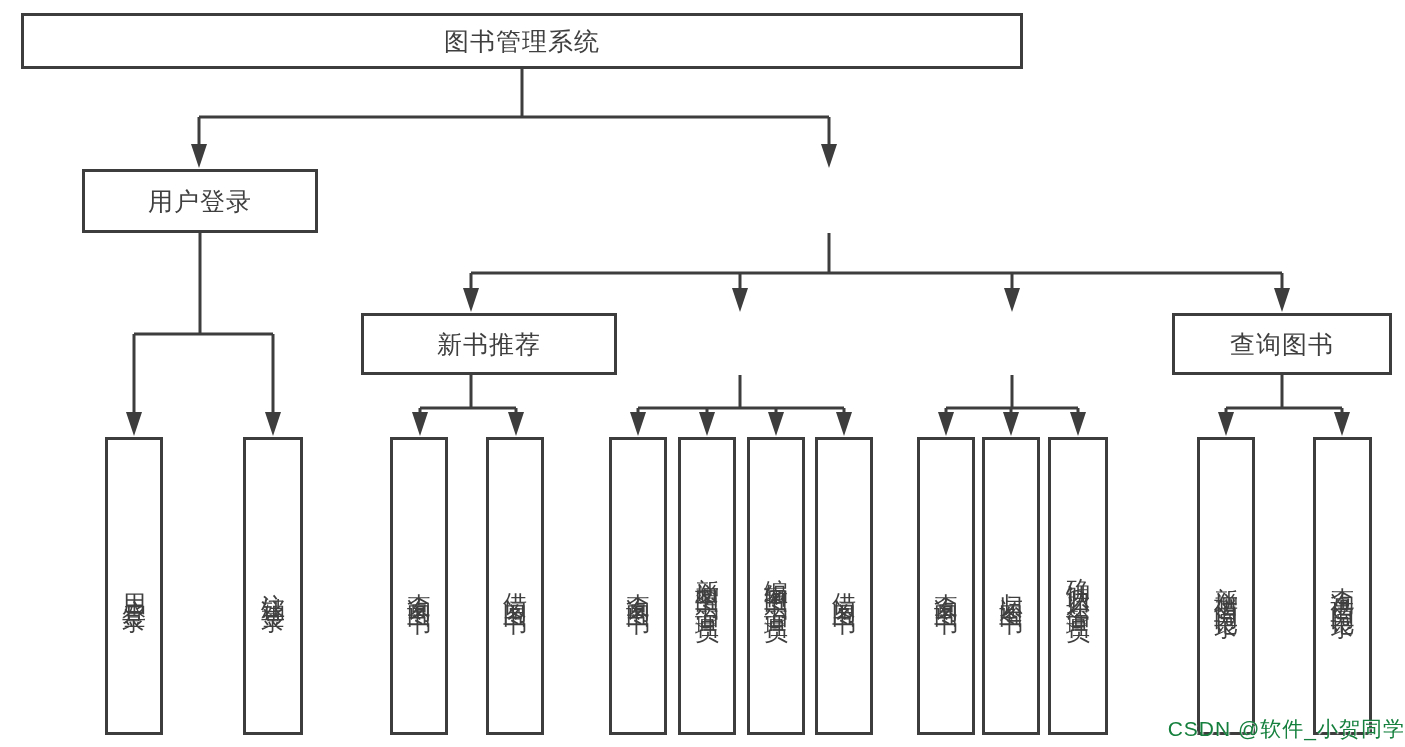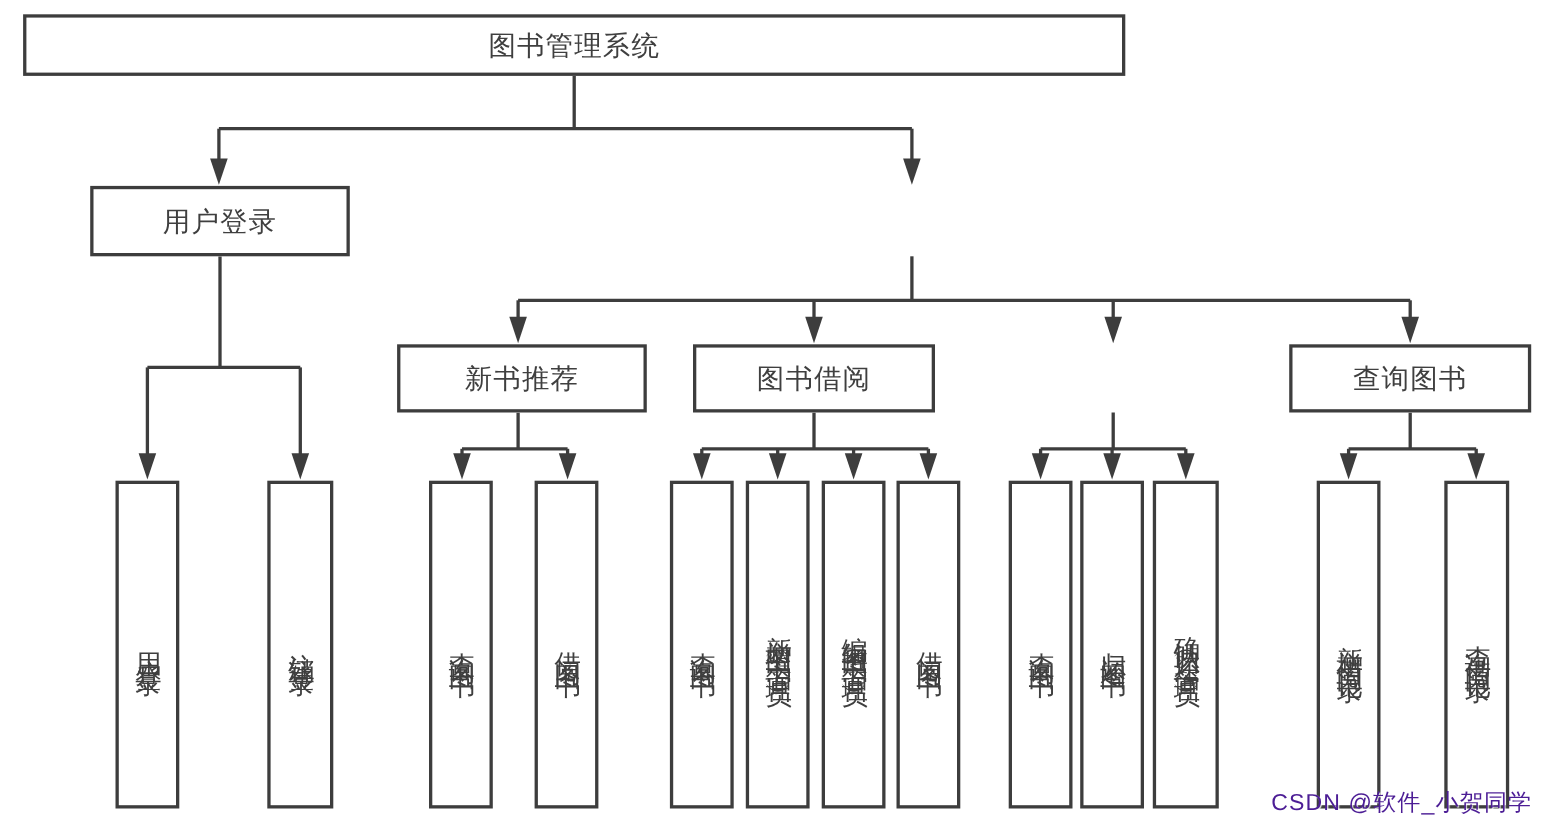--- a/index.html
+++ b/index.html
@@ -16,22 +16,22 @@
   }
   .node-h .lbl {
     font-size:25px; color:#3f3f3f; letter-spacing:1px; white-space:nowrap;
   }
   .node-v .lbl {
     writing-mode:vertical-rl; text-orientation:mixed;
     font-size:24px; color:#3f3f3f; letter-spacing:6px; line-height:1;
     white-space:nowrap;
   }
   .watermark {
-    position:absolute; right:12px; bottom:4px; z-index:5;
-    font-size:21px; color:#4c1d95; letter-spacing:1px;
+    position:absolute; right:0; bottom:4px; z-index:5;
+    font-size:21px; color:#15803d; letter-spacing:1px;
     text-shadow:1px 1px 1px rgba(255,255,255,0.9);
   }
 </style>
 </head>
 <body>
 
 <div class="stage">
 
   <svg class="wires" width="1405" height="747" viewBox="0 0 1405 747">
       <line x1="522" y1="69" x2="522" y2="117" stroke="#3d3d3d" stroke-width="3"></line>
@@ -89,25 +89,22 @@
     </svg>
 
   <div class="node node-h" style="left:21px;top:13px;width:1002px;height:56px">
     <span class="lbl">图书管理系统</span>
   </div>
 
   <div class="node node-h" style="left:82px;top:169px;width:236px;height:64px">
     <span class="lbl">用户登录</span>
   </div>
 
-  <div class="node node-h" style="left:361px;top:313px;width:227px;height:62px">
+  <div class="node node-h" style="left:361px;top:313px;width:256px;height:62px">
     <span class="lbl">新书推荐</span>
-  </div>
-  <div class="node node-h" style="left:630px;top:313px;width:220px;height:62px">
-    <span class="lbl">图书借阅</span>
   </div>
   <div class="node node-h" style="left:1172px;top:313px;width:220px;height:62px">
     <span class="lbl">查询图书</span>
   </div>
 
   <div class="node node-v" style="left:105px;top:437px;width:58px;height:298px">
     <span class="lbl">用户登录</span>
   </div>
   <div class="node node-v" style="left:243px;top:437px;width:60px;height:298px">
     <span class="lbl">注销登录</span>

